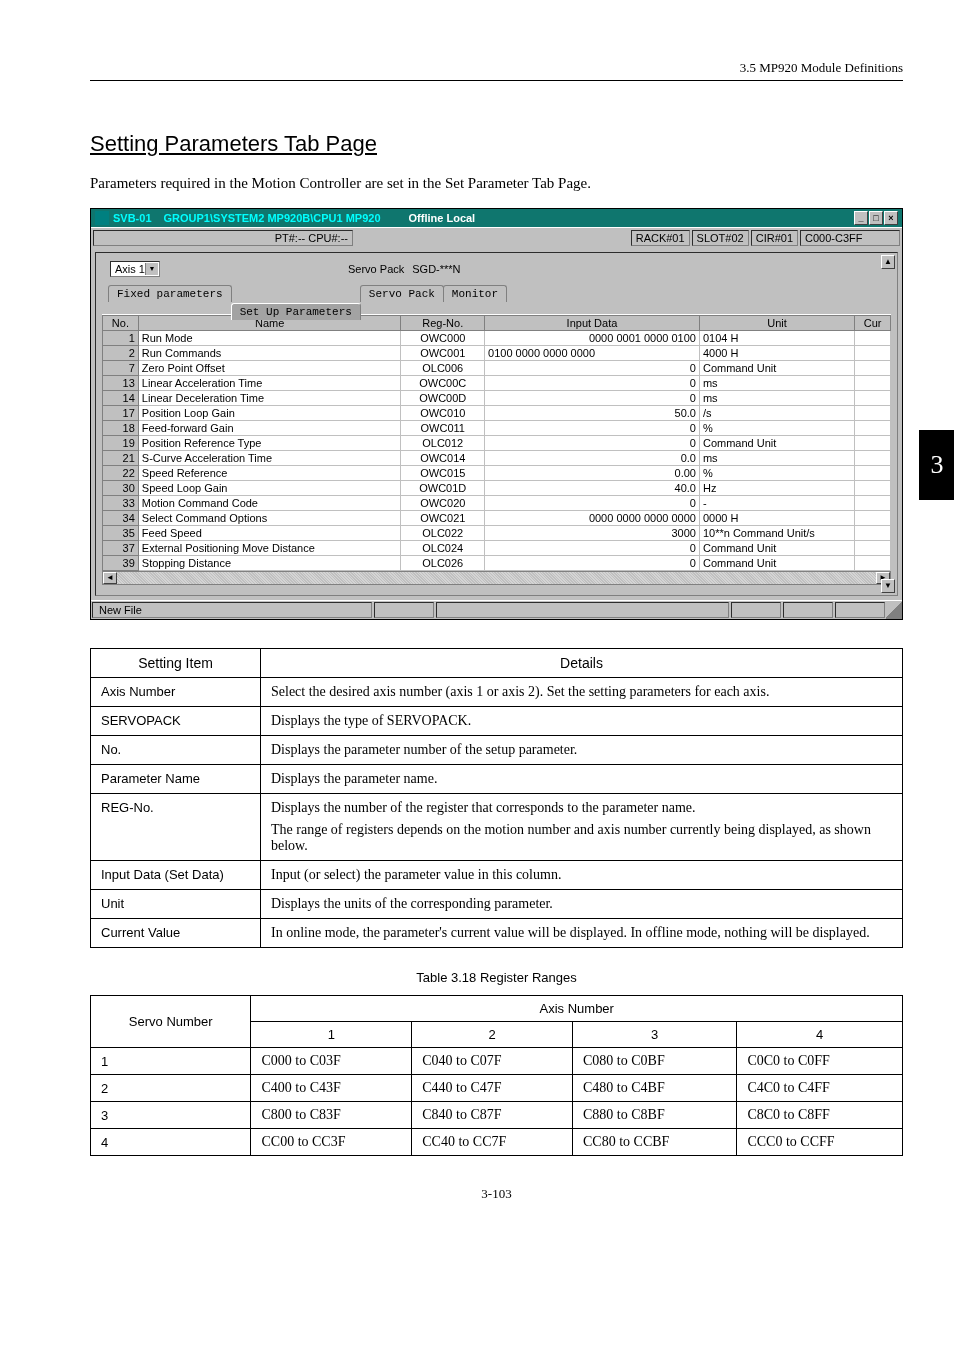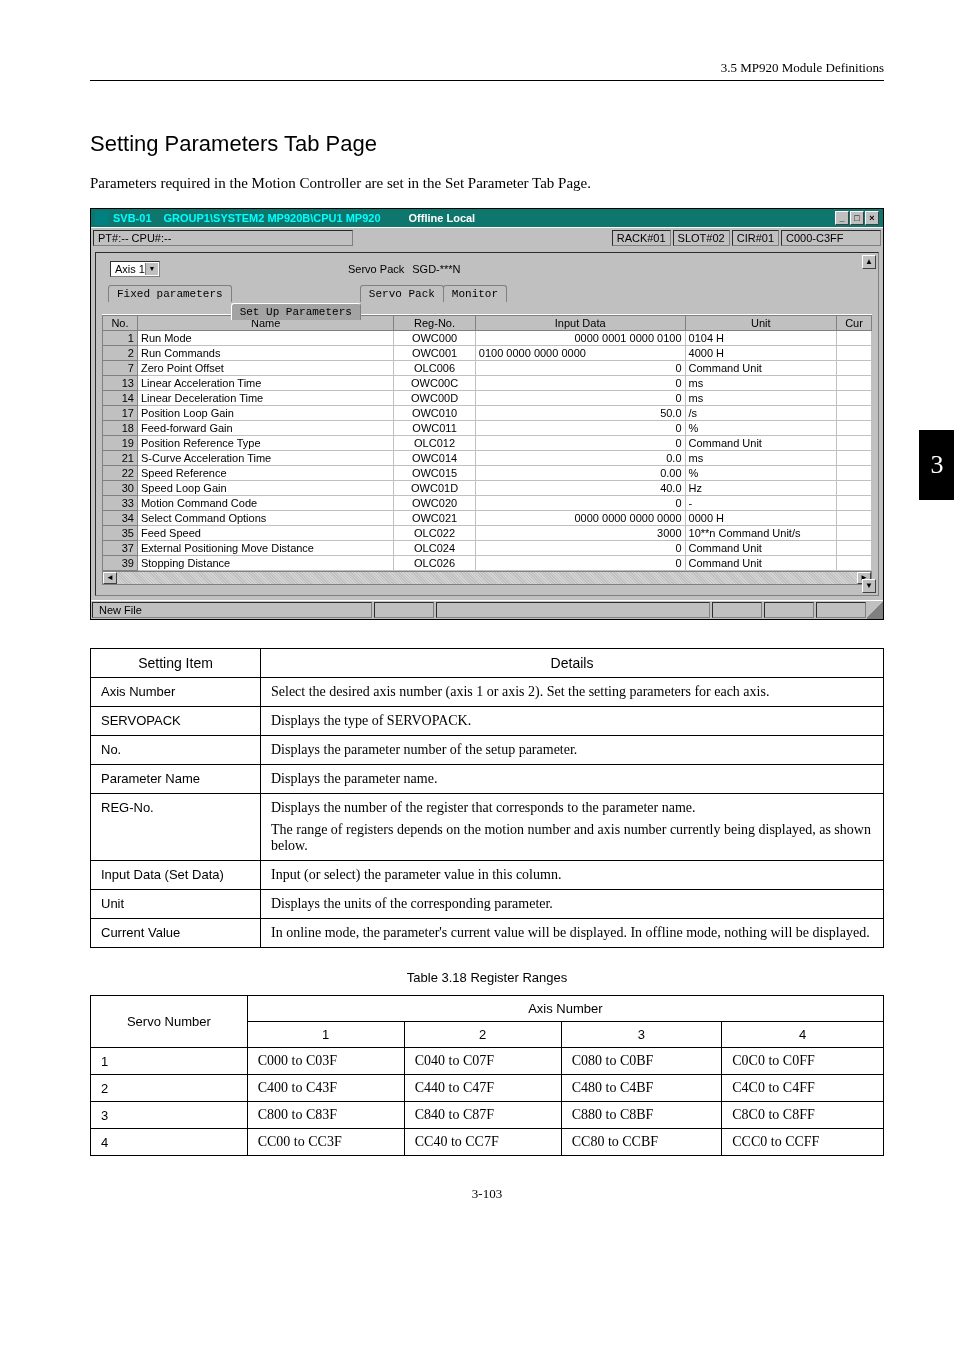--- a/index.html
+++ b/index.html
@@ -5,21 +5,21 @@
   * { margin: 0; padding: 0; box-sizing: border-box; }
   body {
     font-family: "Times New Roman", serif;
     background: #fff;
     width: 954px;
     margin: 0 auto;
     color: #000;
     font-size: 14px;
   }
   .page {
-    padding: 60px 70px 40px 90px;
+    padding: 60px 51px 40px 90px;
     position: relative;
   }
   .header-line {
     border-bottom: 1px solid #000;
     margin-bottom: 6px;
     text-align: right;
     font-size: 13px;
     padding-bottom: 4px;
   }
   .side-tab {
@@ -33,20 +33,21 @@
     font-size: 26px;
     display: flex;
     align-items: center;
     justify-content: center;
   }
   h2.section-title {
     font-family: Arial, sans-serif;
     font-size: 22px;
     font-weight: normal;
     margin: 50px 0 18px 0;
+    text-decoration: underline;
   }
   p.intro {
     font-size: 15px;
     margin-bottom: 16px;
   }
   
   .win {
     border: 1px solid #000;
     font-family: "MS Sans Serif", Arial, sans-serif;
     font-size: 11px;
@@ -86,21 +87,21 @@
     padding: 2px;
     gap: 2px;
     border-top: 1px solid #fff;
   }
   .win-status1 .cell {
     border: 1px inset #808080;
     padding: 1px 4px;
     background: #c0c0c0;
     font-size: 11px;
   }
-  .win-status1 .cell.wide { flex: 0 0 260px; }
+  .win-status1 .cell.wide { flex: 0 0 260px; text-align: right; }
   .win-body {
     background: #c0c0c0;
     padding: 4px;
     position: relative;
   }
   .inner-panel {
     border: 1px inset #808080;
     background: #c0c0c0;
     padding: 8px 6px 0 6px;
     position: relative;

